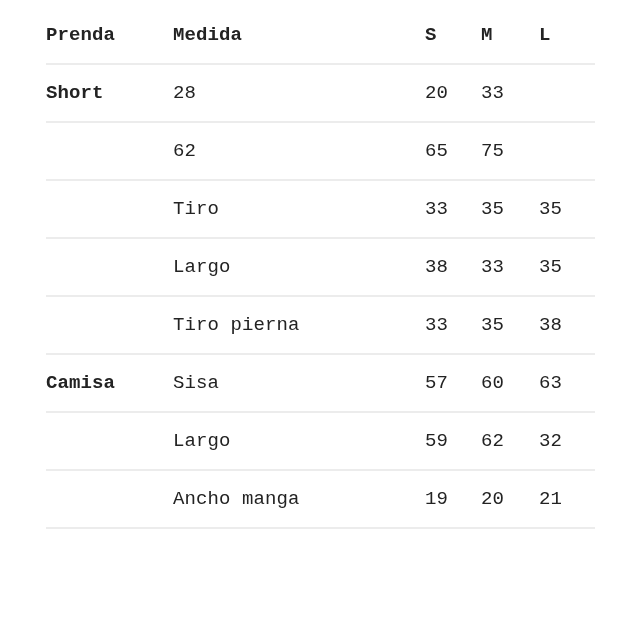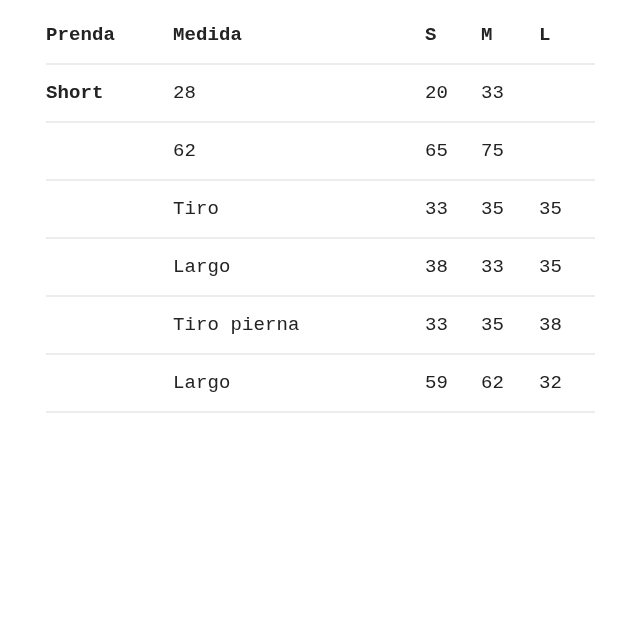--- a/index.html
+++ b/index.html
@@ -92,24 +92,38 @@
   </div>
 
   <div class="t-row body">
     <div class="cell prenda"></div>
     <div class="cell">Tiro pierna</div>
     <div class="cell">33</div>
     <div class="cell">35</div>
     <div class="cell">38</div>
   </div>
 
+  <div class="t-row body">
+    <div class="cell prenda">Camisa</div>
+    <div class="cell">Sisa</div>
+    <div class="cell">57</div>
+    <div class="cell">60</div>
+    <div class="cell">63</div>
+  </div>
 
   <div class="t-row body">
     <div class="cell prenda"></div>
     <div class="cell">Largo</div>
     <div class="cell">59</div>
     <div class="cell">62</div>
     <div class="cell">32</div>
   </div>
 
+  <div class="t-row body">
+    <div class="cell prenda"></div>
+    <div class="cell">Ancho manga</div>
+    <div class="cell">19</div>
+    <div class="cell">20</div>
+    <div class="cell">21</div>
+  </div>
 </div>
 
 </div>
 
 </body></html>

